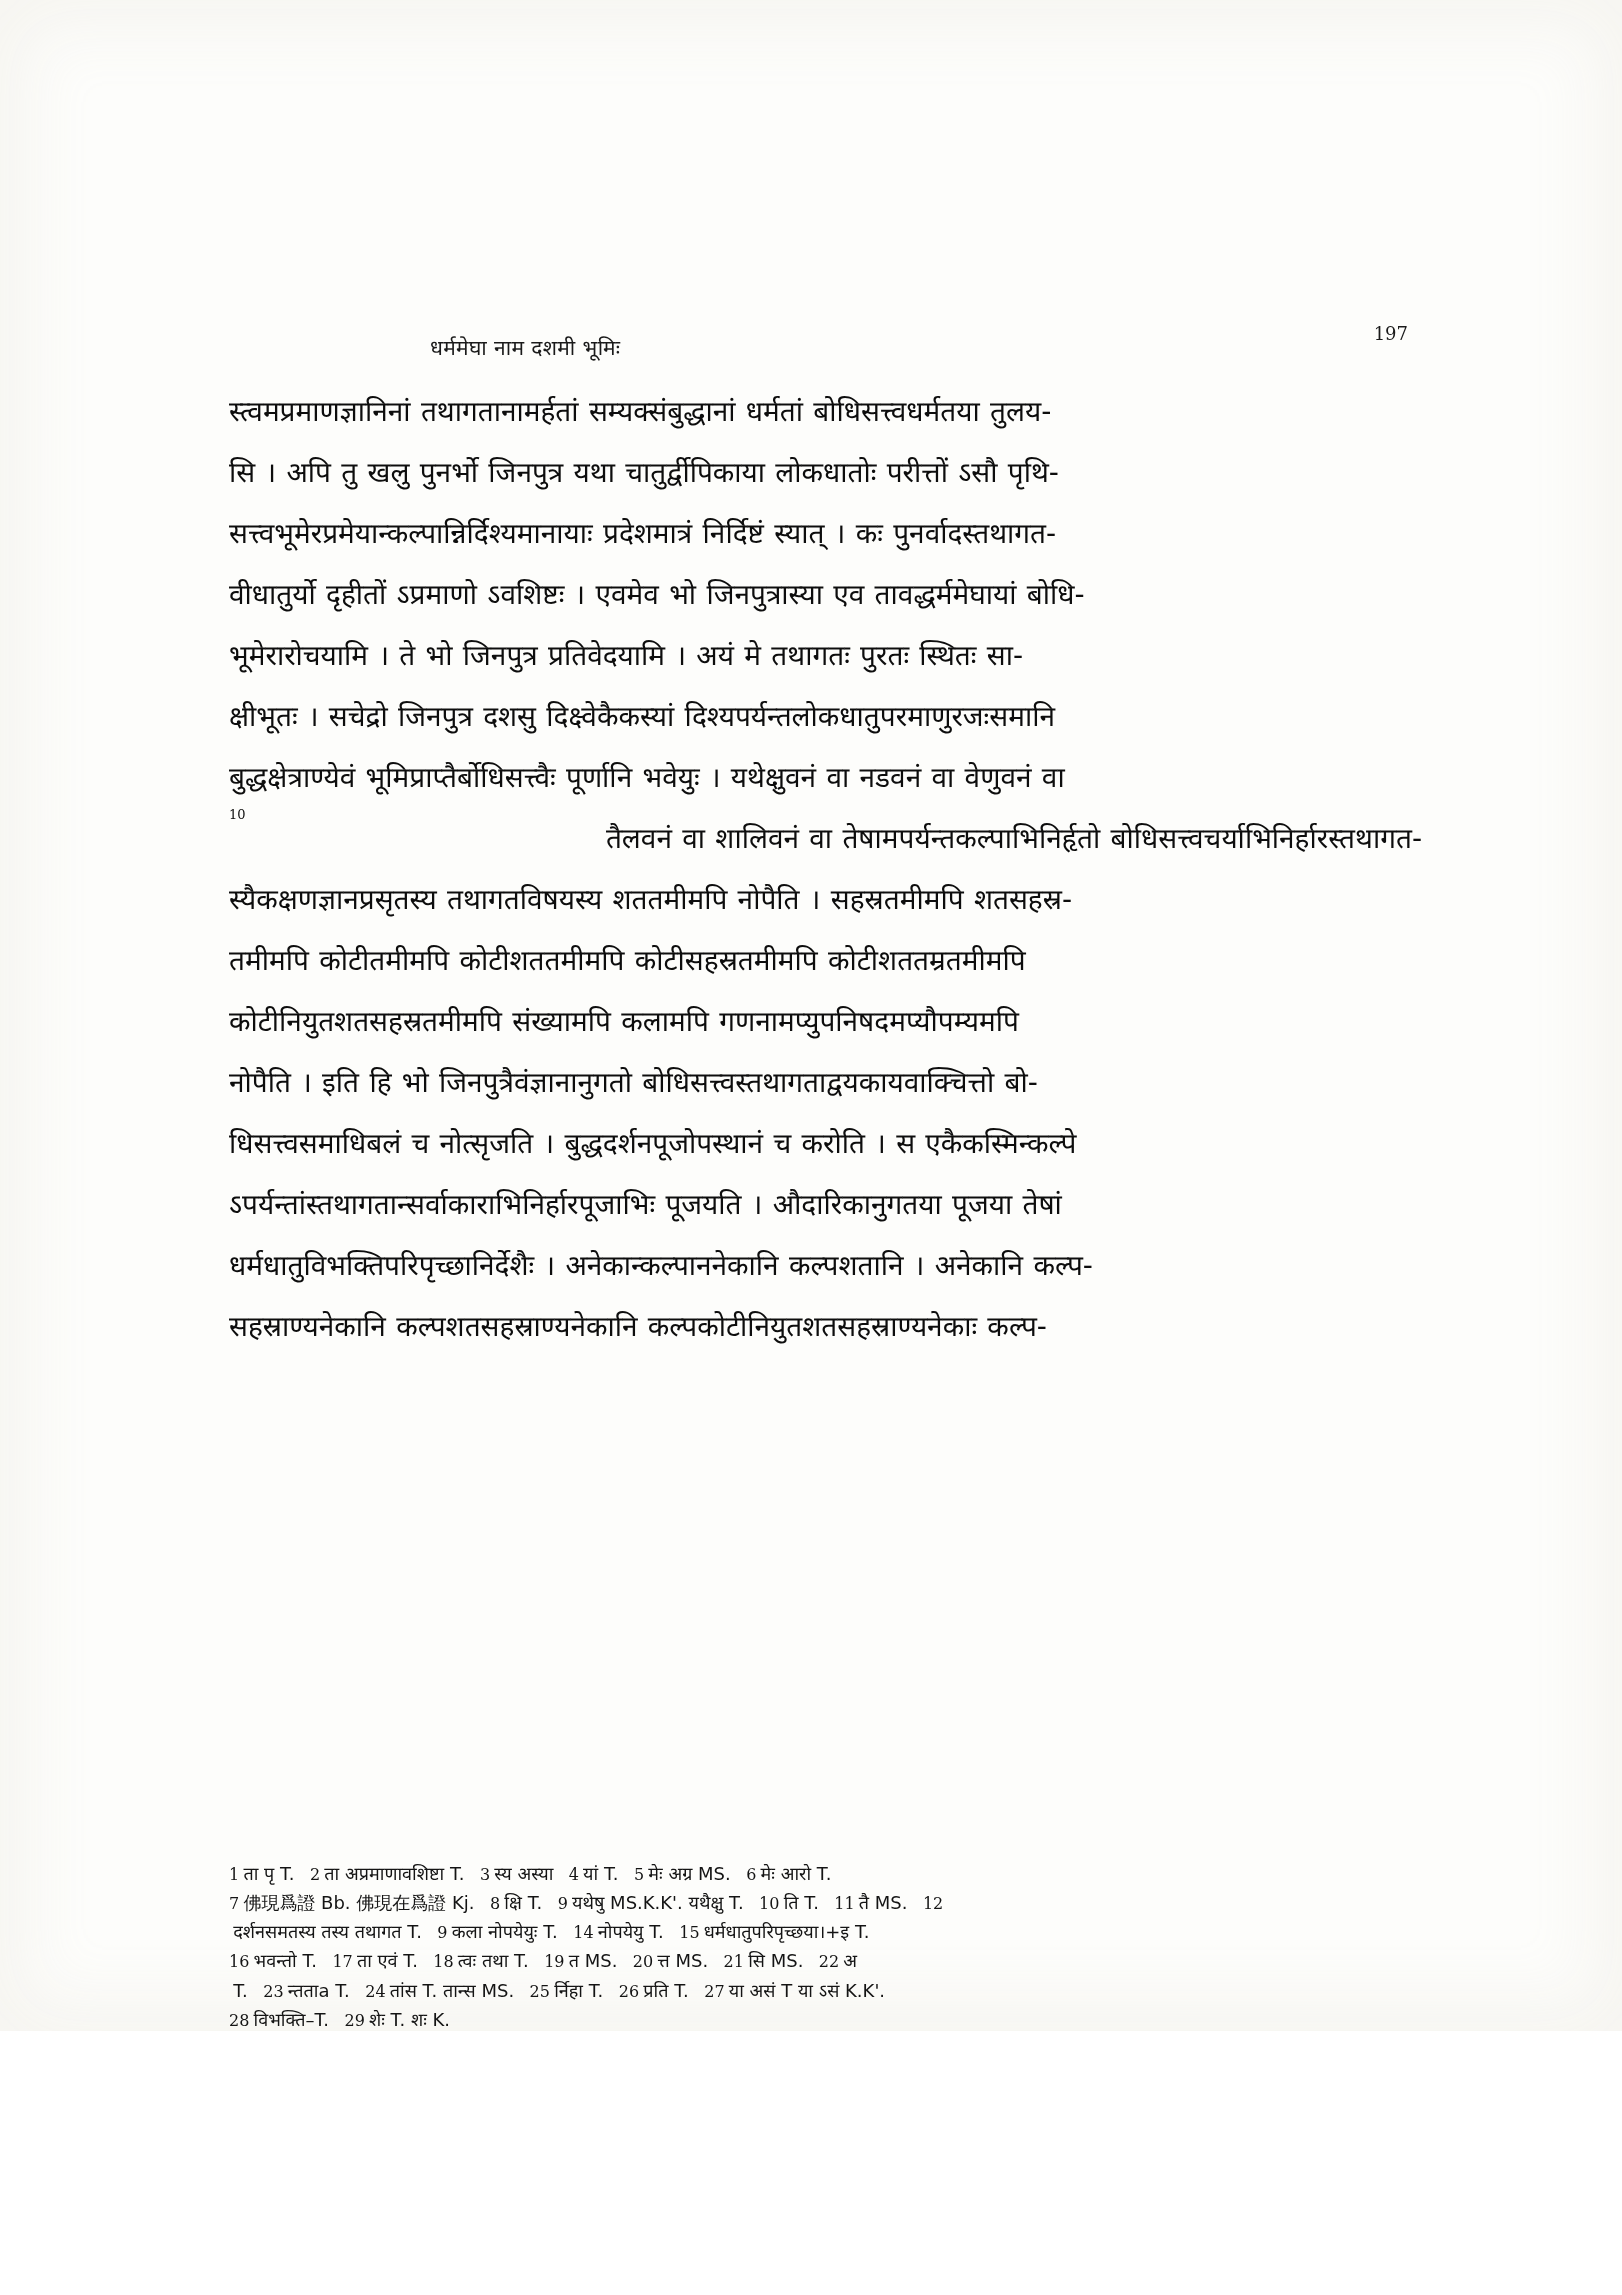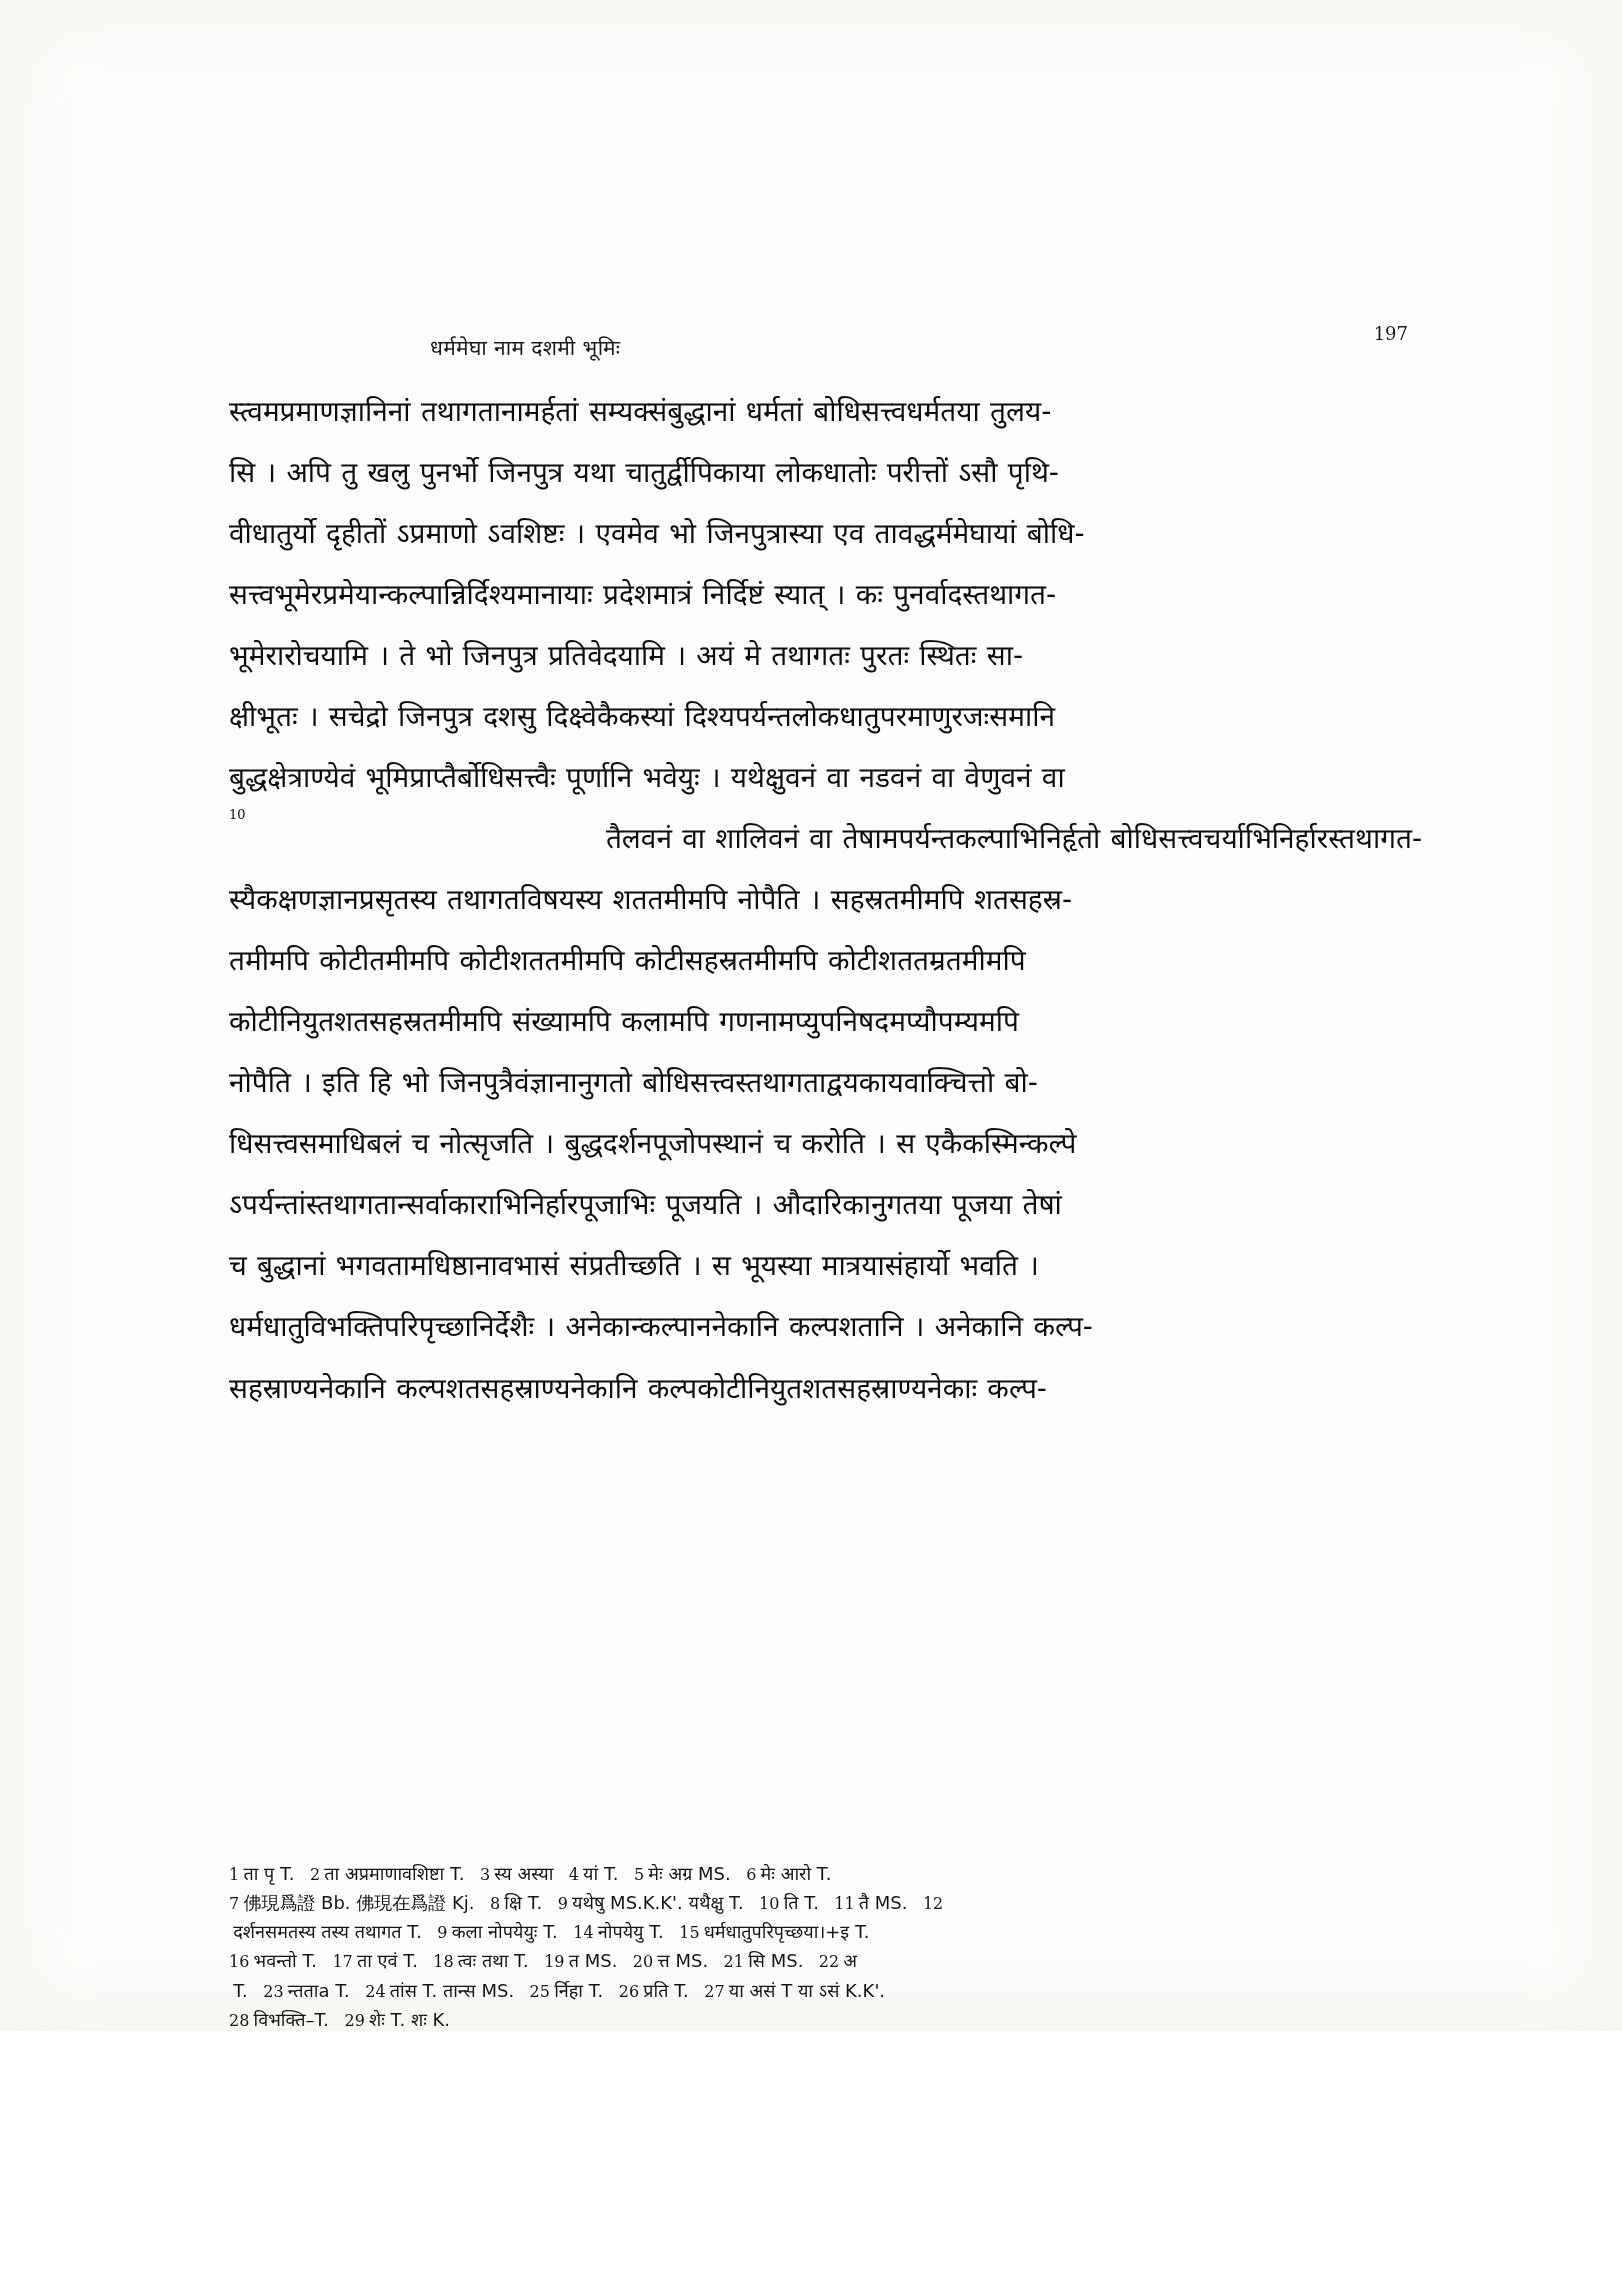--- a/index.html
+++ b/index.html
@@ -116,24 +116,24 @@
   </div>
 
   <div class="body-text">
     <span class="line stretch">
         <span>स्त्वमप्रमाणज्ञानिनां तथागतानामर्हतां सम्यक्संबुद्धानां धर्मतां बोधिसत्त्वधर्मतया तुलय-</span>
       </span>
     <span class="line stretch">
         <span>सि । अपि तु खलु पुनर्भो जिनपुत्र यथा चातुर्द्वीपिकाया लोकधातोः परीत्तों ऽसौ पृथि-</span>
       </span>
     <span class="line stretch">
+        <span>सत्त्वभूमेरप्रमेयान्कल्पान्निर्दिश्यमानायाः प्रदेशमात्रं निर्दिष्टं स्यात् । कः पुनर्वादस्तथागत-</span>
+      </span>
+    <span class="line stretch">
         <span>वीधातुर्यो दृहीतों ऽप्रमाणो ऽवशिष्टः । एवमेव भो जिनपुत्रास्या एव तावद्धर्ममेघायां बोधि-</span>
-      </span>
-    <span class="line stretch">
-        <span>सत्त्वभूमेरप्रमेयान्कल्पान्निर्दिश्यमानायाः प्रदेशमात्रं निर्दिष्टं स्यात् । कः पुनर्वादस्तथागत-</span>
       </span>
     <span class="line stretch">
         <span>भूमेरारोचयामि । ते भो जिनपुत्र प्रतिवेदयामि । अयं मे तथागतः पुरतः स्थितः सा-</span>
       </span>
     <span class="line stretch">
         <span>क्षीभूतः । सचेद्रो जिनपुत्र दशसु दिक्ष्वेकैकस्यां दिश्यपर्यन्तलोकधातुपरमाणुरजःसमानि</span>
       </span>
     <span class="line stretch">
         <span>बुद्धक्षेत्राण्येवं भूमिप्राप्तैर्बोधिसत्त्वैः पूर्णानि भवेयुः । यथेक्षुवनं वा नडवनं वा वेणुवनं वा</span>
       </span>
@@ -151,23 +151,20 @@
         <span>कोटीनियुतशतसहस्रतमीमपि संख्यामपि कलामपि गणनामप्युपनिषदमप्यौपम्यमपि</span>
       </span>
     <span class="line stretch">
         <span>नोपैति । इति हि भो जिनपुत्रैवंज्ञानानुगतो बोधिसत्त्वस्तथागताद्वयकायवाक्चित्तो बो-</span>
       </span>
     <span class="line stretch">
         <span>धिसत्त्वसमाधिबलं च नोत्सृजति । बुद्धदर्शनपूजोपस्थानं च करोति । स एकैकस्मिन्कल्पे</span>
       </span>
     <span class="line stretch">
         <span>ऽपर्यन्तांस्तथागतान्सर्वाकाराभिनिर्हारपूजाभिः पूजयति । औदारिकानुगतया पूजया तेषां</span>
-      </span>
-    <span class="line stretch">
-        <span>च बुद्धानां भगवतामधिष्ठानावभासं संप्रतीच्छति । स भूयस्या मात्रयासंहार्यो भवति ।</span>
       </span>
     <span class="line stretch">
         <span>धर्मधातुविभक्तिपरिपृच्छानिर्देशैः । अनेकान्कल्पाननेकानि कल्पशतानि । अनेकानि कल्प-</span>
       </span>
     <span class="line stretch">
         <span>सहस्राण्यनेकानि कल्पशतसहस्राण्यनेकानि कल्पकोटीनियुतशतसहस्राण्यनेकाः कल्प-</span>
       </span>
   </div>
 
   <div class="footnotes">

